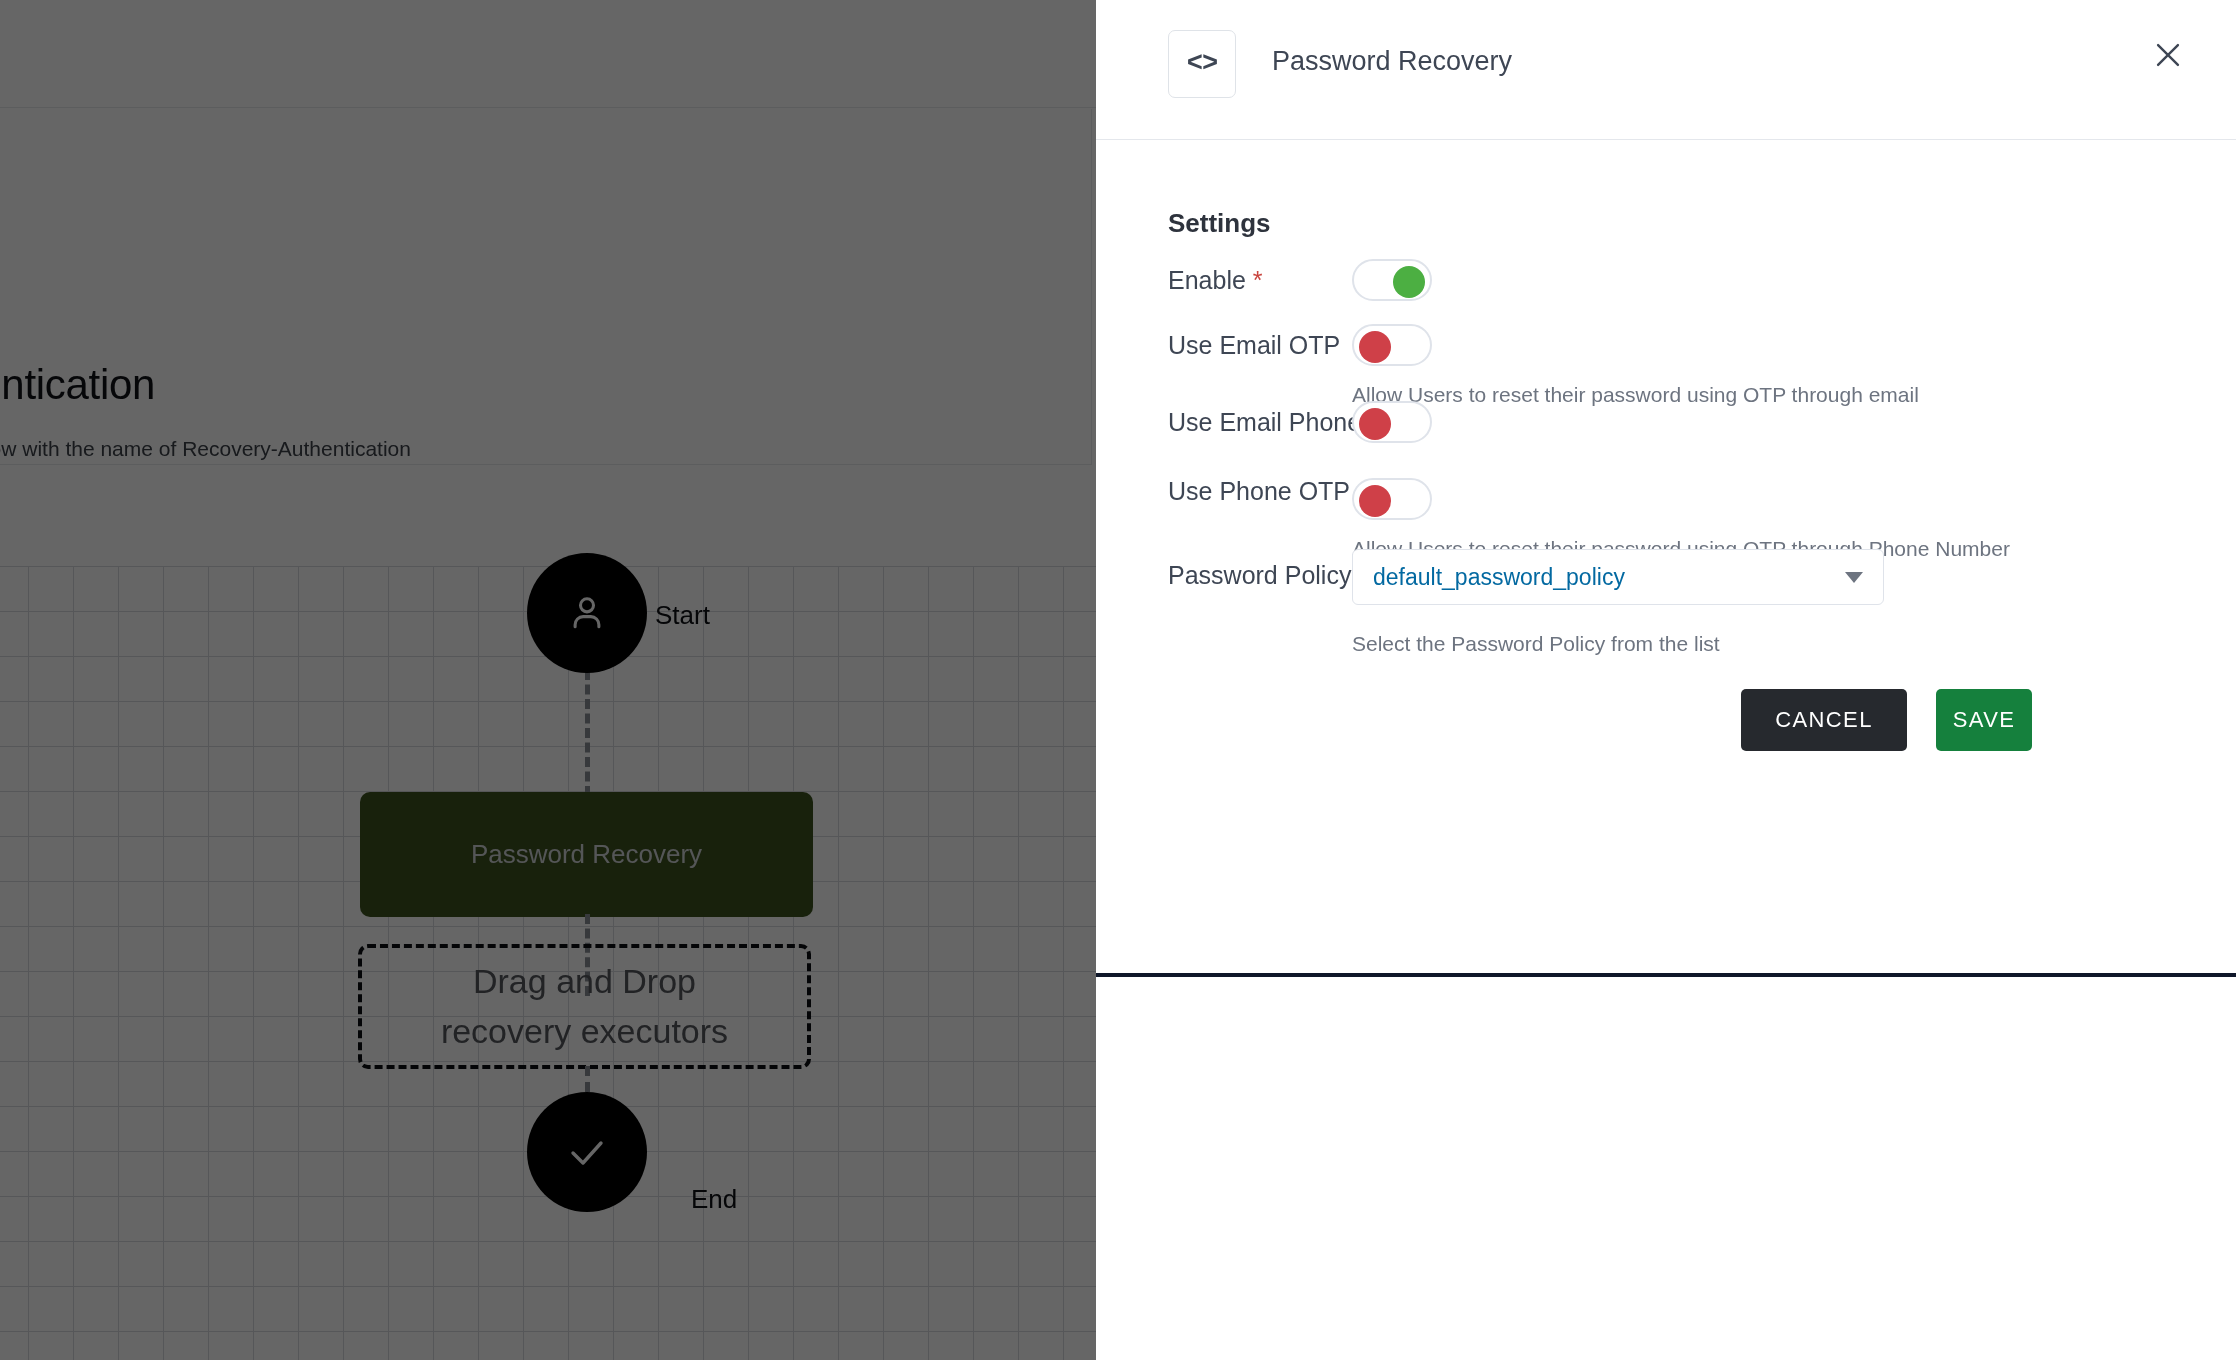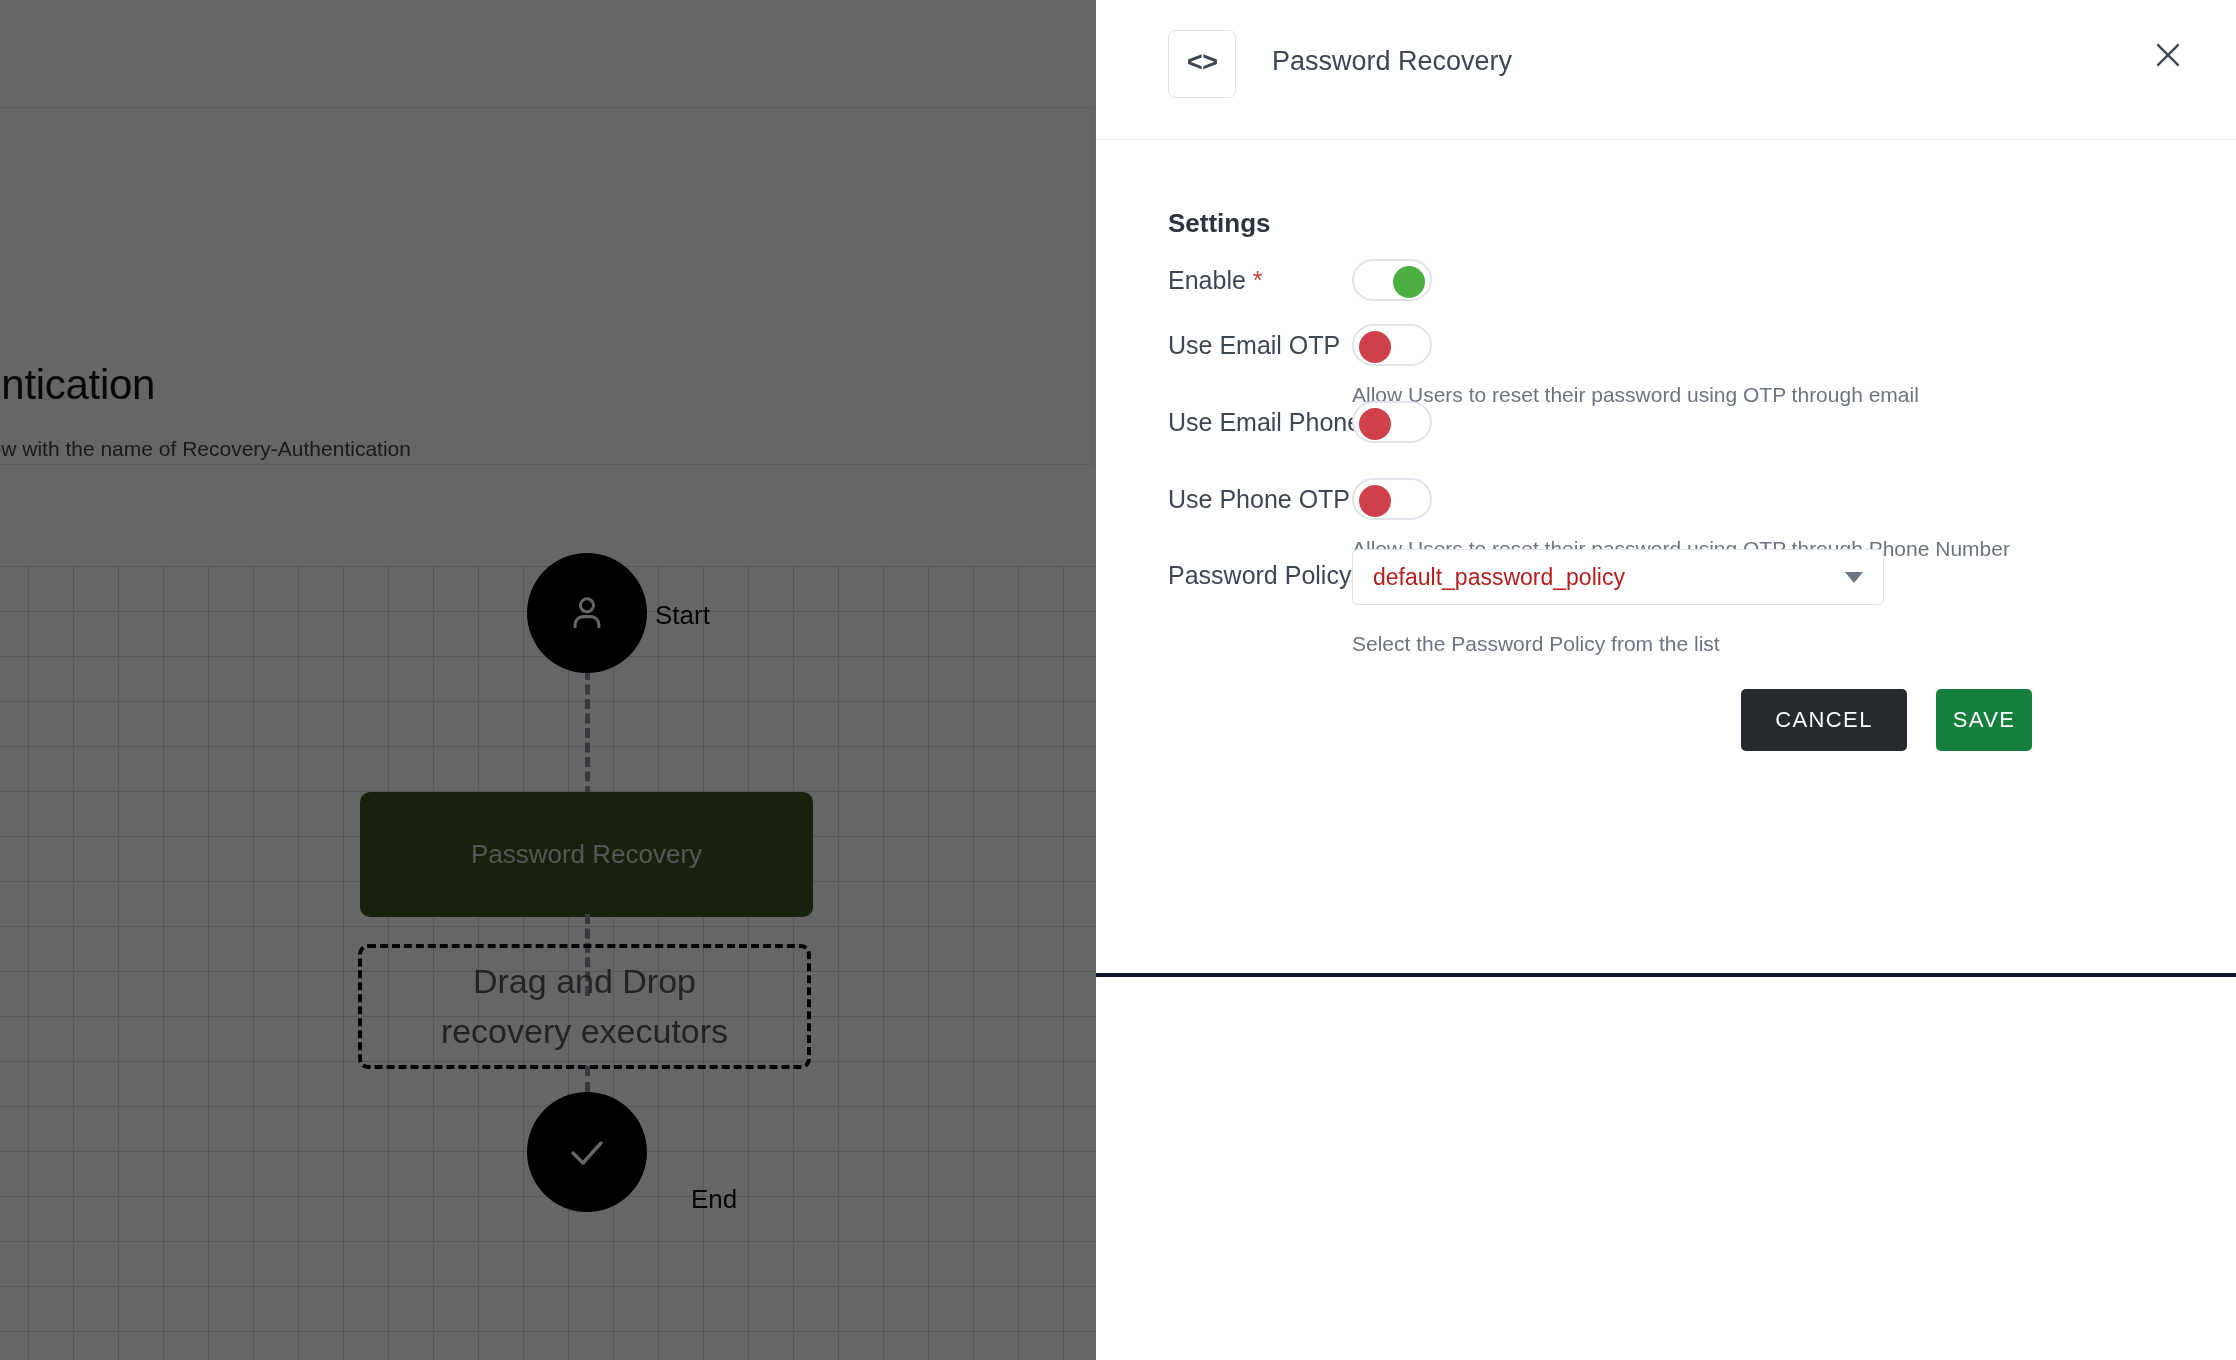--- a/index.html
+++ b/index.html
@@ -228,21 +228,21 @@
     border: 1px solid #dfe3ea;
     border-radius: 6px;
     background: #ffffff;
     display: flex;
     align-items: center;
     padding: 0 20px;
     cursor: pointer;
   }
   .select-value {
     font-size: 23px;
-    color: #b91c1c;
+    color: #0369a1;
     flex: 1;
   }
   .caret {
     width: 0; height: 0;
     border-left: 9px solid transparent;
     border-right: 9px solid transparent;
     border-top: 11px solid #6d7480;
   }
 
   .btn {
@@ -346,21 +346,21 @@
     <div class="toggle off" style="top:184px;">
       <span class="knob"></span>
     </div>
     <div class="helper-text" style="top:243px;">Allow Users to reset their password using OTP through email</div>
 
     <div class="field-label" style="top:268px;">Use Email Phone</div>
     <div class="toggle off" style="top:261px;">
       <span class="knob"></span>
     </div>
 
-    <div class="field-label" style="top:345px;">Use Phone OTP</div>
+    <div class="field-label" style="top:337px;">Use Phone OTP</div>
     <div class="toggle off" style="top:338px;">
       <span class="knob"></span>
     </div>
     <div class="helper-text" style="top:397px;">Allow Users to reset their password using OTP through Phone Number</div>
 
     <div class="field-label" style="top:421px;">Password Policy</div>
     <div class="select-box" style="top:409px;">
       <span class="select-value">default_password_policy</span>
       <span class="caret"></span>
     </div>

